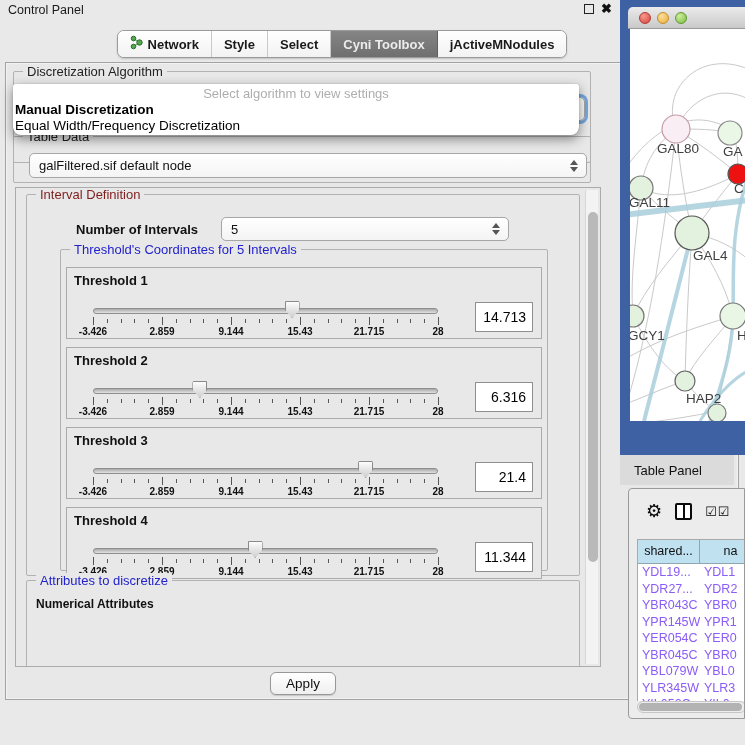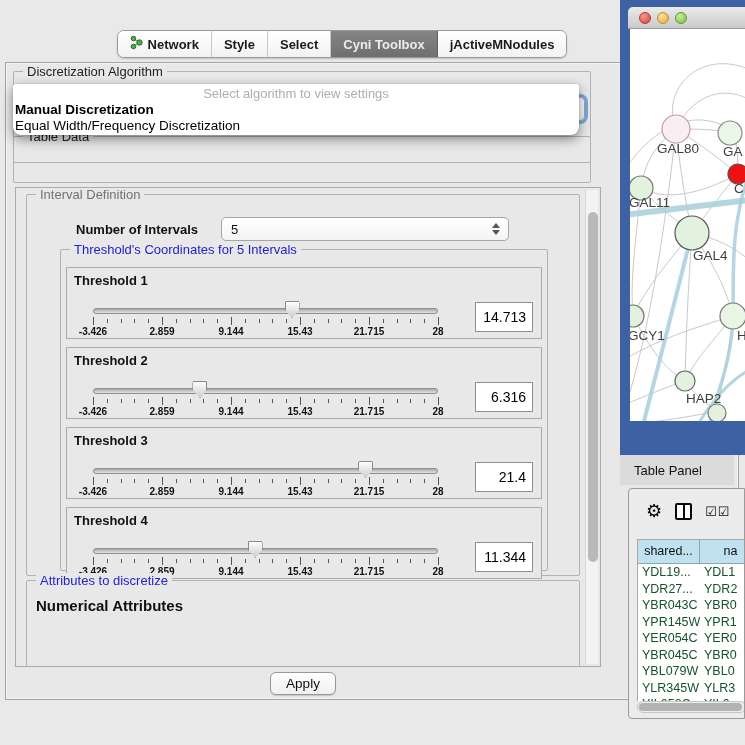--- a/index.html
+++ b/index.html
@@ -18,21 +18,21 @@
   .tabrow { position:absolute; left:0; top:30px; width:684px; display:flex; justify-content:center; }
   .seg { display:flex; border:1px solid #9a9a9a; border-radius:7px; overflow:hidden; background:#fff; box-shadow:0 1px 2px rgba(0,0,0,0.18); }
   .seg-item { display:flex; align-items:center; gap:5px; padding:4px 12px; font-size:13px; font-weight:bold; color:#1a1a1a; background:linear-gradient(#FFFFFF,#F2F2F2); border-right:1px solid #C9C9C9; cursor:default; }
   .seg-item:last-child { border-right:none; }
   .seg-item.active { background:linear-gradient(#858585,#6F6F6F); color:#ECECEC; border-right:1px solid #5f5f5f; }
 
   .main-panel { position:absolute; left:5px; top:62px; width:734px; height:638px; background:#E8E8E8; border:1px solid #A3A3A3; box-shadow:inset 0 0 0 1px #F2F2F2; }
 
   .groupbox { position:absolute; border:1px solid #B2B2B2; border-radius:2px; }
   .groupbox > .gb-label { position:absolute; top:-8px; left:9px; background:#E8E8E8; padding:0 4px; font-size:13px; color:#222; white-space:nowrap; }
-  .gb-label.green { color:#737373; }
+  .gb-label.green { color:#7f1d1d; }
   .gb-label.blue { color:#2222CC; }
 
   .combo { position:absolute; background:linear-gradient(#FFFFFF,#F4F4F4); border:1px solid #A6A6A6; border-radius:5px; font-size:13px; color:#111; display:flex; align-items:center; padding-left:9px; }
   .combo .stepper { position:absolute; right:8px; top:50%; transform:translateY(-50%); display:flex; flex-direction:column; gap:2px; }
   .combo .stepper .up { width:0;height:0;border-left:4px solid transparent;border-right:4px solid transparent;border-bottom:5px solid #555; }
   .combo .stepper .dn { width:0;height:0;border-left:4px solid transparent;border-right:4px solid transparent;border-top:5px solid #555; }
   .combo.focused { box-shadow:0 0 0 3px #74A7DF; }
 
   
   .popup { position:absolute; left:7px; top:21px; width:566px; height:51px; background:#FFFFFF; border-radius:2px 2px 8px 8px; box-shadow:0 4px 12px rgba(0,0,0,0.45), 0 0 1px rgba(0,0,0,0.4); z-index:40; padding-top:2px; }
@@ -52,21 +52,21 @@
   .tbox .track { position:absolute; left:26px; top:40px; width:345px; height:6px; background:linear-gradient(#A9A9A9,#E2E2E2); border:1px solid #8F8F8F; border-radius:3px; }
   .tbox .thumbp { position:absolute; top:33px; width:15px; height:17px; background:linear-gradient(#FDFDFD,#CFCFCF); border:1px solid #8A8A8A; clip-path:polygon(6% 0,94% 0,100% 10%,100% 52%,50% 100%,0 52%,0 10%); z-index:3; }
   .tbox .ticks { position:absolute; left:26px; top:49px; width:345px; height:9px; }
   .tbox .tick { position:absolute; width:1px; background:#555; }
   .tbox .tick.minor { top:2px; height:4px; }
   .tbox .tick.major { top:0; height:8px; }
   .tbox .tlabels { position:absolute; left:26px; top:58px; width:345px; height:11px; }
   .tbox .tlabel { position:absolute; transform:translateX(-50%); font-size:10px; font-weight:bold; color:#111; white-space:nowrap; }
   .tbox .valbox { position:absolute; left:408px; top:34px; width:58px; height:30px; background:#fff; border:1px solid #8F8F8F; font-size:14px; color:#000; text-align:right; line-height:28px; padding-right:6px; }
 
-  .attr-header { position:absolute; font-size:15px; font-weight:bold; color:#111; }
+  .attr-header { position:absolute; font-size:12px; font-weight:bold; color:#111; }
   .attr-list { position:absolute; background:#fff; border:1px solid #A9A9A9; overflow:hidden; }
   .attr-item { font-size:13px; color:#000; height:17px; line-height:17px; padding-left:6px; }
   .attr-vscroll { position:absolute; right:0; top:0; bottom:0; width:13px; background:#F3F3F3; border-left:1px solid #D8D8D8; }
   .attr-vscroll .thumb { position:absolute; left:1.5px; top:2px; width:10px; height:40px; border-radius:6px; background:#B9B9B9; }
 
   .apply-btn { position:absolute; left:264px; top:609px; width:66px; height:23px; background:linear-gradient(#FFFFFF,#EFEFEF); border:1px solid #979797; border-radius:6px; font-size:13.5px; color:#111; text-align:center; line-height:21px; box-shadow:0 1px 1px rgba(0,0,0,0.15); }
 
   .bottom-tabrow { position:absolute; left:0; top:702px; width:620px; display:flex; justify-content:center; }
 
   
@@ -85,31 +85,38 @@
   .table-window { position:absolute; left:628px; top:488px; width:117px; height:231px; background:#ECECEC; border:1px solid #9A9A9A; border-radius:4px 0 0 4px; overflow:hidden; }
   .tp-toolbar { position:absolute; left:0; top:0; width:117px; height:44px; display:flex; align-items:center; gap:13px; padding-left:17px; }
   .gear { font-size:18px; color:#0a0a0a; line-height:18px; }
   .split-icon { width:17px; height:17px; border:2px solid #0a0a0a; border-radius:2px; background:#fff; position:relative; }
   .split-icon::after { content:""; position:absolute; left:50%; top:0; bottom:0; width:2px; background:#0a0a0a; transform:translateX(-50%); }
   .checks { font-size:13px; color:#0a0a0a; letter-spacing:1px; white-space:nowrap; }
   .tp-grid { position:absolute; left:8px; top:50px; width:130px; height:162px; overflow:hidden; background:#fff; border-left:1px solid #A9A9A9; border-top:1px solid #A9A9A9; }
   .tp-headrow { display:flex; height:24px; }
   .tp-hcell { width:62px; flex:0 0 62px; background:#BFE1F0; border-right:1px solid #8FA6B2; border-bottom:1px solid #8FA6B2; font-size:12.5px; color:#111; text-align:center; line-height:23px; overflow:hidden; white-space:nowrap; }
   .tp-row { display:flex; height:16.5px; background:#fff; }
-  .tp-cell { width:62px; flex:0 0 62px; font-size:12.5px; color:#14532d; line-height:16.5px; padding-left:4px; white-space:nowrap; overflow:hidden; }
+  .tp-cell { width:62px; flex:0 0 62px; font-size:12.5px; color:#8b5cf6; line-height:16.5px; padding-left:4px; white-space:nowrap; overflow:hidden; }
   .tp-hscroll { position:absolute; left:8px; top:212px; width:109px; height:12px; background:#EDEDED; border:1px solid #C6C6C6; border-radius:6px; }
   .tp-hscroll .thumb { position:absolute; left:1px; top:1px; width:103px; height:8px; border-radius:5px; background:#B3B3B3; }
 </style>
 </head>
 <body>
 
 <div class="screen">
 
   <div class="left-panel">
 
+    <div class="titlebar">
+      <span class="title">Control Panel</span>
+      <span class="tb-icons">
+        <span class="min-box"></span>
+        <span class="close-x">✖</span>
+      </span>
+    </div>
 
     <div class="tabrow">
       <div class="seg" id="top-tabs">
           <div class="seg-item">
             <span><svg width="13" height="15" viewBox="0 0 13 15">
                 <path d="M3.5 3.5 L9.5 7.5 L3.5 11.5" stroke="#7aa87a" fill="none" stroke-width="1.2"></path>
                 <circle cx="3.5" cy="3.5" r="2.3" fill="#54A554" stroke="#2C6E2C"></circle>
                 <circle cx="3.5" cy="11.5" r="2.3" fill="#54A554" stroke="#2C6E2C"></circle>
                 <circle cx="9.5" cy="7.5" r="2.7" fill="#54A554" stroke="#2C6E2C"></circle>
               </svg></span>
@@ -145,20 +152,27 @@
       <div class="popup">
         <div class="p-placeholder">Select algorithm to view settings</div>
         <div id="popup-items">
             <div class="p-item bold">Manual Discretization</div>
             <div class="p-item">Equal Width/Frequency Discretization</div>
           </div>
       </div>
 
       <div class="groupbox" style="left:7px; top:73px; width:578px; height:47px;">
         <span class="gb-label">Table Data</span>
+        <div class="combo" style="left:15px; top:16px; width:558px; height:25px;">
+          <span>galFiltered.sif default node</span>
+          <span class="stepper">
+              <span class="up"></span>
+              <span class="dn"></span>
+            </span>
+        </div>
       </div>
 
       <div class="scrollpanel">
         <div class="vscroll">
           <div class="thumb" style="top:22px; height:350px;"></div>
         </div>
 
         <div class="groupbox" style="left:10px; top:6px; width:554px; height:382px;">
           <span class="gb-label green">Interval Definition</span>
 

